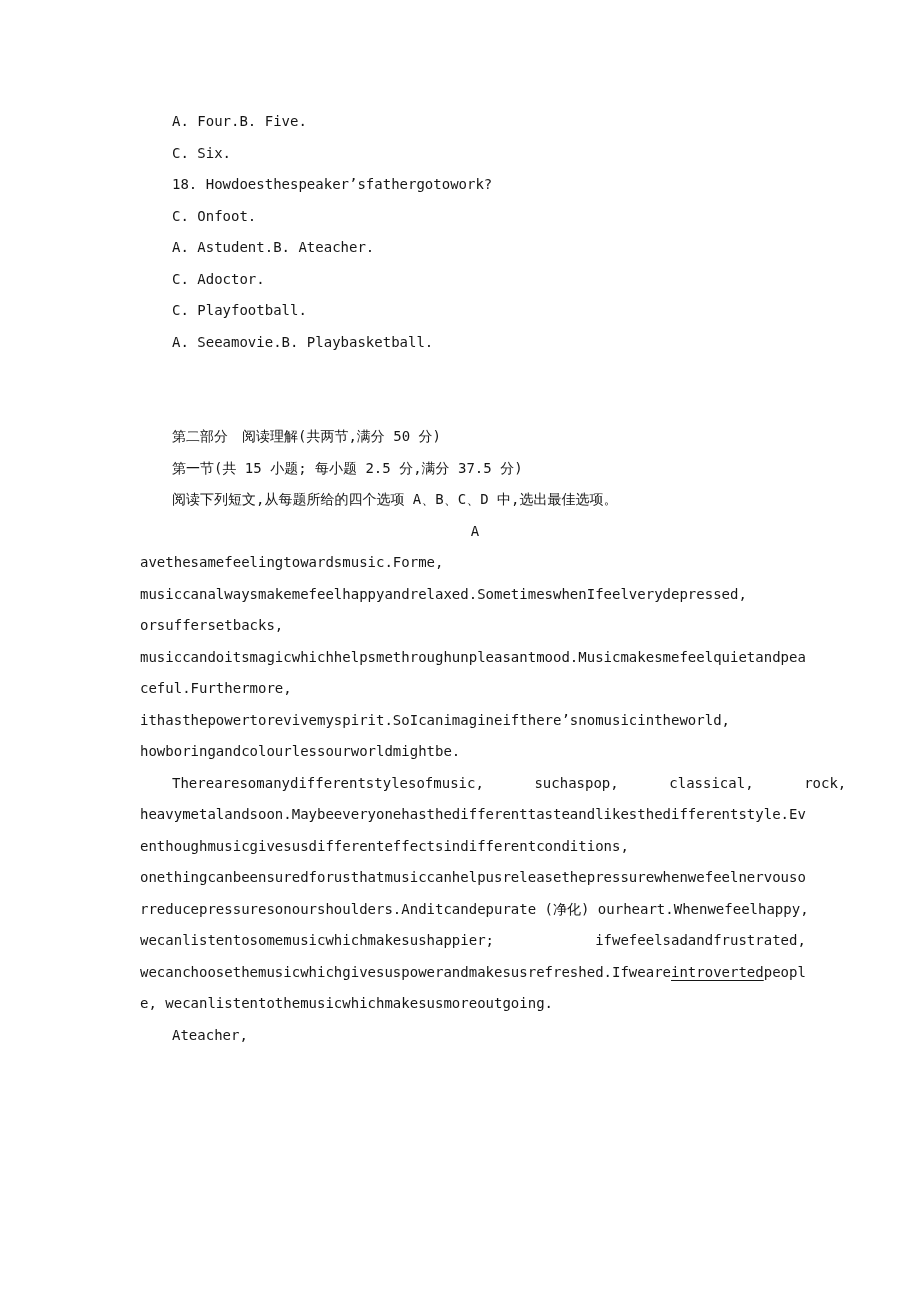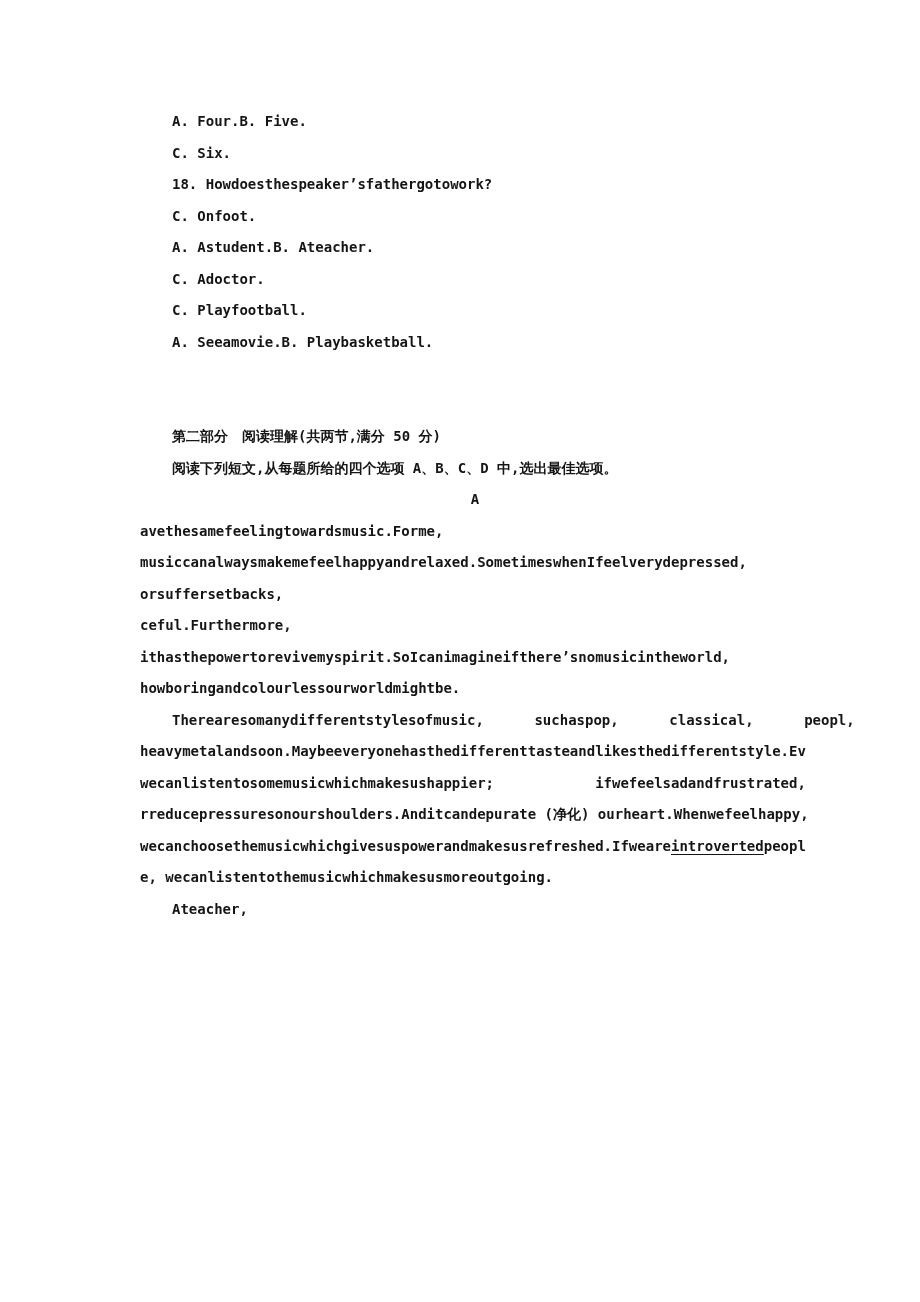--- a/index.html
+++ b/index.html
@@ -1,15 +1,15 @@
 <!DOCTYPE html>
 <html><head>
 <meta charset="utf-8">
 <style>
-  * { box-sizing: border-box; font-weight: bold; }
+  * { box-sizing: border-box; }
   html, body { margin: 0; padding: 0; background: #ffffff; }
   .page {
     width: 920px;
     height: 1302px;
     background: #ffffff;
     color: #151515;
     font-family: "DejaVu Sans Mono", "Liberation Mono", monospace;
     font-size: 14px;
     padding: 106px 110px 40px 140px;
     overflow: hidden;
@@ -33,32 +33,36 @@
   <div class="line indent">18. Howdoesthespeaker’sfathergotowork?</div>
   <div class="line indent">C. Onfoot.</div>
   <div class="line indent">A. Astudent.B. Ateacher.</div>
   <div class="line indent">C. Adoctor.</div>
   <div class="line indent">C. Playfootball.</div>
   <div class="line indent">A. Seeamovie.B. Playbasketball.</div>
 
   <div class="gap"></div>
 
   <div class="line indent">第二部分　阅读理解(共两节,满分 50 分)</div>
+  <div class="line indent">第一节(共 15 小题; 每小题 2.5 分,满分 37.5 分)</div>
   <div class="line indent">阅读下列短文,从每题所给的四个选项 A、B、C、D 中,选出最佳选项。</div>
   <div class="line center">A</div>
 
   <div class="line">avethesamefeelingtowardsmusic.Forme,</div>
   <div class="line">musiccanalwaysmakemefeelhappyandrelaxed.SometimeswhenIfeelverydepressed,</div>
   <div class="line">orsuffersetbacks,</div>
+  <div class="line">musiccandoitsmagicwhichhelpsmethroughunpleasantmood.Musicmakesmefeelquietandpea</div>
   <div class="line">ceful.Furthermore,</div>
   <div class="line">ithasthepowertorevivemyspirit.SoIcanimagineifthere’snomusicintheworld,</div>
   <div class="line">howboringandcolourlessourworldmightbe.</div>
 
-  <div class="line indent">Therearesomanydifferentstylesofmusic,      suchaspop,      classical,      peopl,</div>
+  <div class="line indent">Therearesomanydifferentstylesofmusic,      suchaspop,      classical,      rock,</div>
   <div class="line">heavymetalandsoon.Maybeeveryonehasthedifferenttasteandlikesthedifferentstyle.Ev</div>
+  <div class="line">enthoughmusicgivesusdifferenteffectsindifferentconditions,</div>
+  <div class="line">onethingcanbeensuredforusthatmusiccanhelpusreleasethepressurewhenwefeelnervouso</div>
+  <div class="line">rreducepressuresonourshoulders.Anditcandepurate (净化) ourheart.Whenwefeelhappy,</div>
   <div class="line">wecanlistentosomemusicwhichmakesushappier;            ifwefeelsadandfrustrated,</div>
-  <div class="line">rreducepressuresonourshoulders.Anditcandepurate (净化) ourheart.Whenwefeelhappy,</div>
   <div class="line"><span>wecanchoosethemusicwhichgivesuspowerandmakesusrefreshed.Ifweare</span><span class="u">introverted</span><span>peopl</span></div>
   <div class="line">e, wecanlistentothemusicwhichmakesusmoreoutgoing.</div>
 
   <div class="line indent">Ateacher,</div>
 
 </div>
 
 </body></html>

